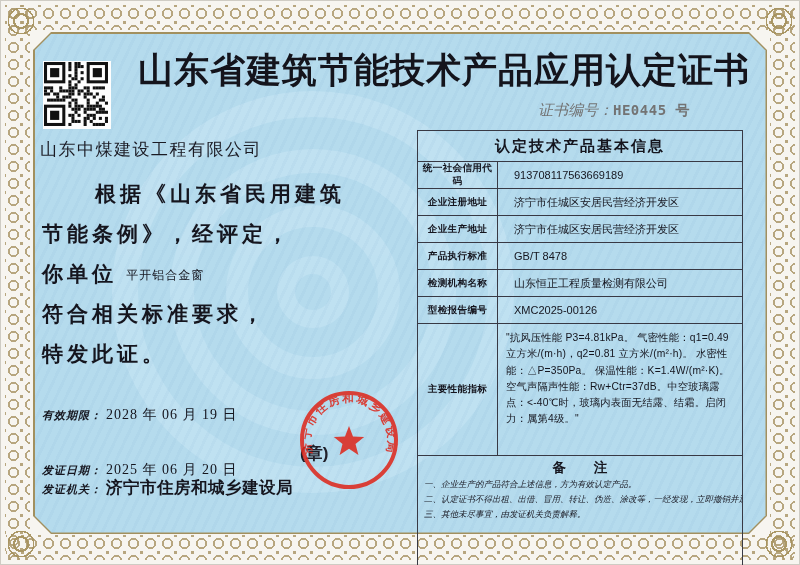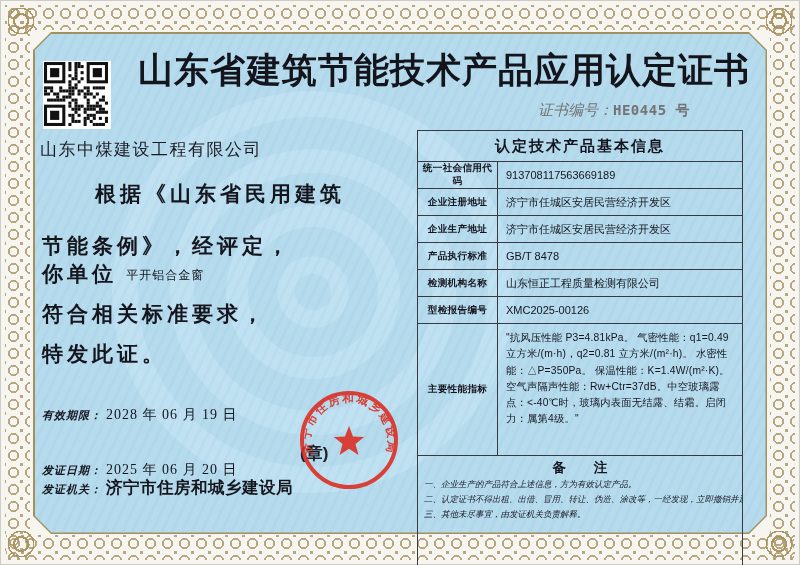--- a/index.html
+++ b/index.html
@@ -41,21 +41,21 @@
     font-family:"Liberation Sans",sans-serif;}
   .qr-box{position:absolute;left:43px;top:61px;width:66px;height:66px;background:#fdfdfd;padding:1px;}
   .cert-no{position:absolute;left:538px;top:101px;font-size:15px;color:#737373;
     font-family:"Liberation Serif",serif;font-style:italic;}
   .cert-no b{font-style:normal;font-weight:600;font-family:"DejaVu Sans Mono",monospace;font-size:14px;letter-spacing:.5px;}
 
   .company{position:absolute;left:40px;top:138px;font-size:17px;color:#1b1b24;letter-spacing:1.5px;
     font-family:"Liberation Serif",serif;}
   .para{position:absolute;color:#15151e;font-weight:bold;font-size:21px;letter-spacing:4px;
     font-family:"Liberation Serif",serif;}
-  .p1{left:95px;top:180px;} .p2{left:42px;top:232px;}
+  .p1{left:95px;top:180px;} .p2{left:42px;top:220px;}
   .p3{left:42px;top:260px;} .p4{left:42px;top:300px;} .p5{left:42px;top:340px;}
   .product{font-size:12px;font-weight:normal;letter-spacing:1px;vertical-align:2px;}
 
   .meta-row{position:absolute;left:42px;color:#15151e;font-family:"Liberation Serif",serif;}
   .meta-label{font-weight:bold;font-size:11px;letter-spacing:1px;font-style:italic;}
   .meta-value{font-size:14px;letter-spacing:1px;}
   .m1{top:405px;} .m2{top:460px;} .m3{top:477px;}
   .authority-value{font-size:16.5px;font-weight:bold;font-family:"Liberation Sans",sans-serif;letter-spacing:.5px;}
   .stamp-mark{position:absolute;left:300px;top:442px;font-size:17px;font-weight:bold;color:#20202a;z-index:2;}
   .seal{position:absolute;left:283px;top:388px;z-index:3;opacity:.88;}
@@ -63,21 +63,21 @@
   
   .tbl{position:absolute;left:417px;top:130px;width:326px;height:514px;
     border:1.6px solid #383944;color:#15151e;z-index:2;box-sizing:border-box;}
   .tbl-header{height:30px;line-height:30px;text-align:center;font-weight:bold;font-size:15px;
     border-bottom:1px solid #383944;letter-spacing:2px;}
   .trow{display:flex;border-bottom:1px solid #383944;box-sizing:border-box;}
   .trow:last-of-type{border-bottom:none;}
   .tlabel{width:80px;min-width:80px;border-right:1px solid #383944;display:flex;align-items:center;
     justify-content:center;text-align:center;font-weight:bold;font-size:9.6px;letter-spacing:.3px;padding:0 2px;box-sizing:border-box;}
   .tvalue{flex:1;display:flex;align-items:center;font-size:11px;padding:2px 8px;box-sizing:border-box;overflow:hidden;}
-  .r-std{height:27px;} .r-perf{height:132px;}
+  .r-std{height:27px;gap:8px;} .r-perf{height:132px;}
   .perf-text{font-size:10.3px;line-height:1.58;letter-spacing:.2px;align-items:flex-start;padding-top:6px;}
   .remarks{height:71px;box-sizing:border-box;padding-top:3px;}
   .remarks-header{text-align:center;font-weight:bold;font-size:13.5px;letter-spacing:12px;padding-left:12px;}
   .remarks-item{font-size:8.5px;line-height:1.75;padding:0 6px;white-space:nowrap;overflow:hidden;color:#1a1a24;font-style:italic;}
 </style>
 </head>
 <body>
 
 <div id="page">
 

